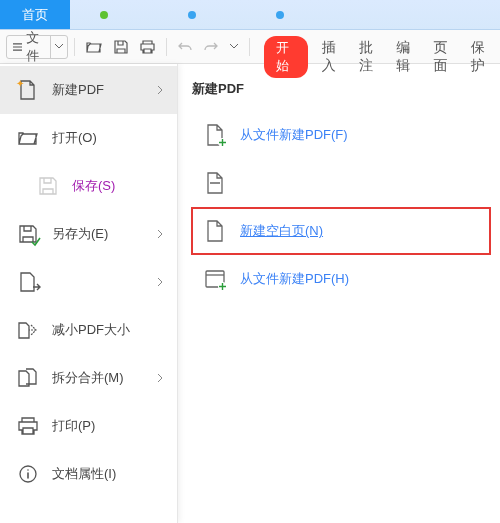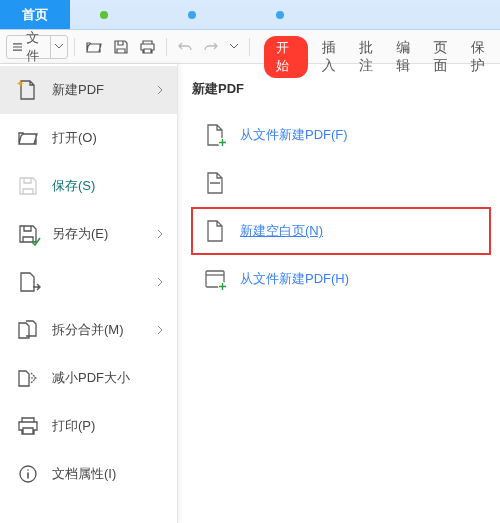--- a/index.html
+++ b/index.html
@@ -26,21 +26,20 @@
     display: flex;
     align-items: center;
     padding: 0 22px;
     font-size: 13px;
     color: #666;
     position: relative;
   }
   .title-tab.active {
     background: #2196f3;
     color: #fff;
-    font-weight: bold;
   }
   .title-tab .dot {
     width: 8px; height: 8px;
     border-radius: 50%;
     margin-right: 8px;
   }
   .dot.green { background: #5ec232; }
   .dot.blue { background: #3aa4f0; }
 
   
@@ -125,21 +124,22 @@
     gap: 14px;
     cursor: pointer;
     color: #444;
     font-size: 13px;
     position: relative;
   }
   .menu-item.active {
     background: #ececec;
   }
   .menu-item.disabled {
-    color: #0f766e;
+    color: #a21caf;
+    margin-left: 20px;
   }
   .menu-item .chev {
     margin-left: auto;
     color: #888;
   }
   .menu-icon {
     width: 20px; height: 20px;
     display: flex; align-items: center; justify-content: center;
     flex-shrink: 0;
   }
@@ -330,39 +330,39 @@
       <span class="chev">
         <svg width="5" height="8" viewBox="0 0 5 8">
             <path d="M0 0l4 4-4 4" fill="none" stroke="#888" stroke-width="1"></path>
           </svg>
       </span>
     </div>
 
     <div class="menu-item">
       <span class="menu-icon">
         <svg width="20" height="20" viewBox="0 0 20 20">
+            <path d="M1 3h7l3 3v12H1z" fill="none" stroke="#555" stroke-width="1.3"></path>
+            <path d="M13 5l5 5-5 5 M18 10h-7" fill="none" stroke="#555" stroke-width="1.2" stroke-dasharray="2 1"></path>
+          </svg>
+      </span>
+      <span>减小PDF大小</span>
+    </div>
+
+    <div class="menu-item">
+      <span class="menu-icon">
+        <svg width="20" height="20" viewBox="0 0 20 20">
             <path d="M1 3h7l3 3v12H1z M8 1h7l3 3v12H8" fill="none" stroke="#555" stroke-width="1.3"></path>
           </svg>
       </span>
       <span>拆分合并(M)</span>
       <span class="chev">
         <svg width="5" height="8" viewBox="0 0 5 8">
             <path d="M0 0l4 4-4 4" fill="none" stroke="#888" stroke-width="1"></path>
           </svg>
       </span>
-    </div>
-
-    <div class="menu-item">
-      <span class="menu-icon">
-        <svg width="20" height="20" viewBox="0 0 20 20">
-            <path d="M1 3h7l3 3v12H1z" fill="none" stroke="#555" stroke-width="1.3"></path>
-            <path d="M13 5l5 5-5 5 M18 10h-7" fill="none" stroke="#555" stroke-width="1.2" stroke-dasharray="2 1"></path>
-          </svg>
-      </span>
-      <span>减小PDF大小</span>
     </div>
 
     <div class="menu-item">
       <span class="menu-icon">
         <svg width="20" height="18" viewBox="0 0 20 18">
             <path d="M4 1h12v4H4z M1 5h18v8h-3v4H4v-4H1z M5 11h10v6H5z" fill="none" stroke="#555" stroke-width="1.3"></path>
           </svg>
       </span>
       <span>打印(P)</span>
     </div>

